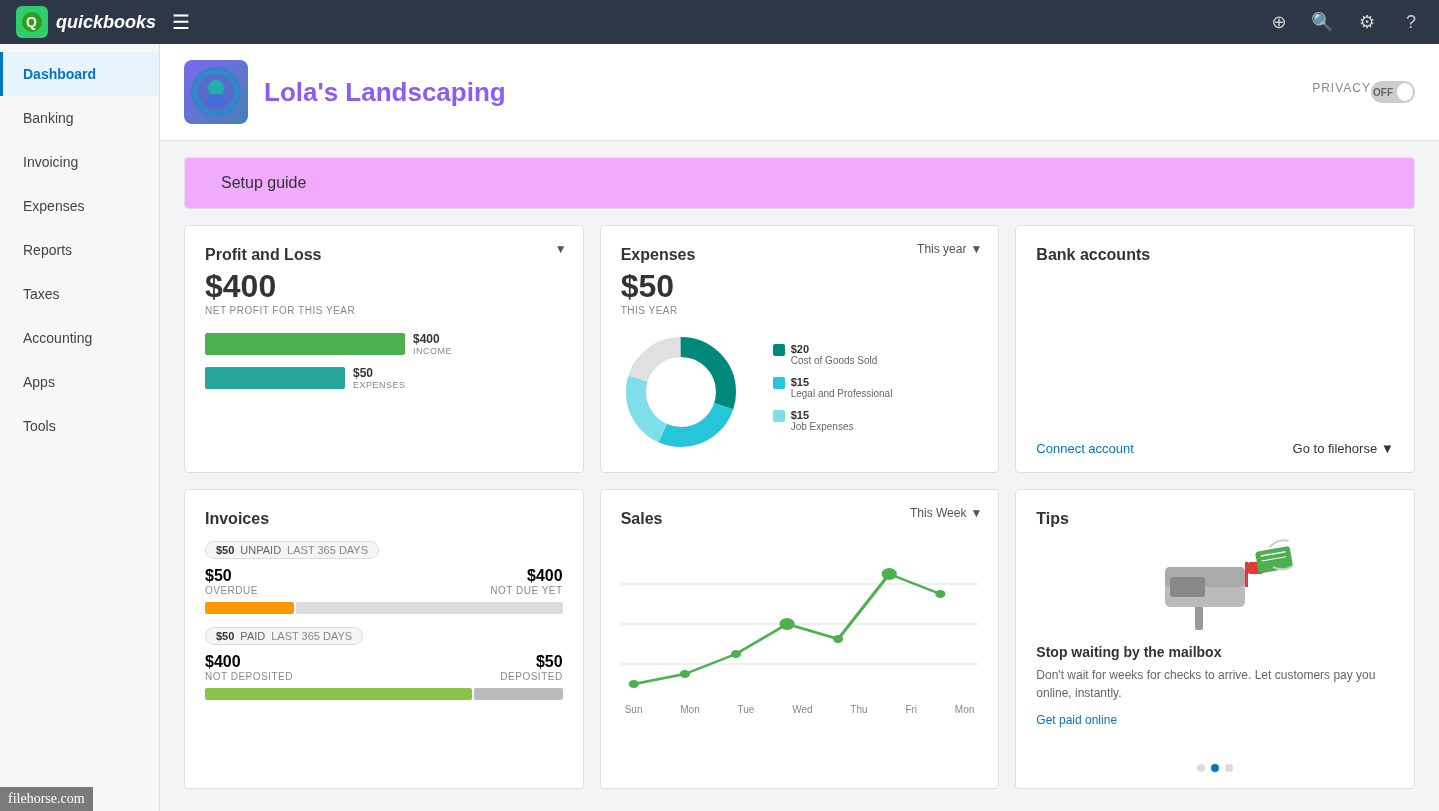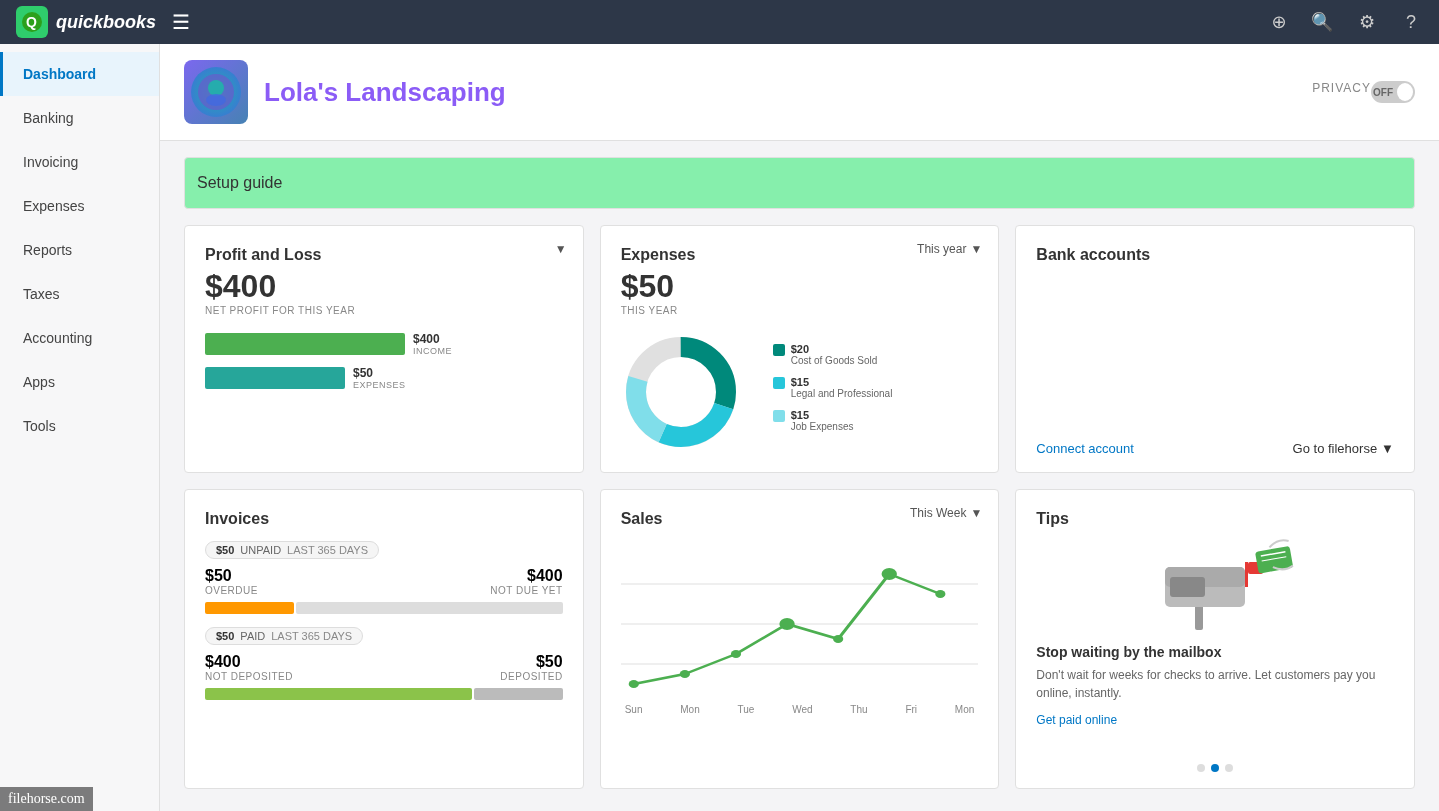--- a/index.html
+++ b/index.html
@@ -86,23 +86,23 @@
       width: 18px; height: 18px;
       background: white;
       border-radius: 50%;
       margin-left: auto;
     }
     .toggle-off-label { font-size: 10px; color: #666; font-weight: 600; margin-right: 4px; }
 
     
     .setup-guide {
       margin: 16px 24px;
-      background: #86efac;
+      background: #f0abfc;
       border-radius: 4px;
-      padding: 16px 12px;
+      padding: 16px 36px;
       font-size: 16px;
       font-weight: 500;
       color: #333;
       border: 1px solid #e0e0e0;
     }
 
     
     .dashboard-grid {
       display: grid;
       grid-template-columns: 1fr 1fr 1fr;

